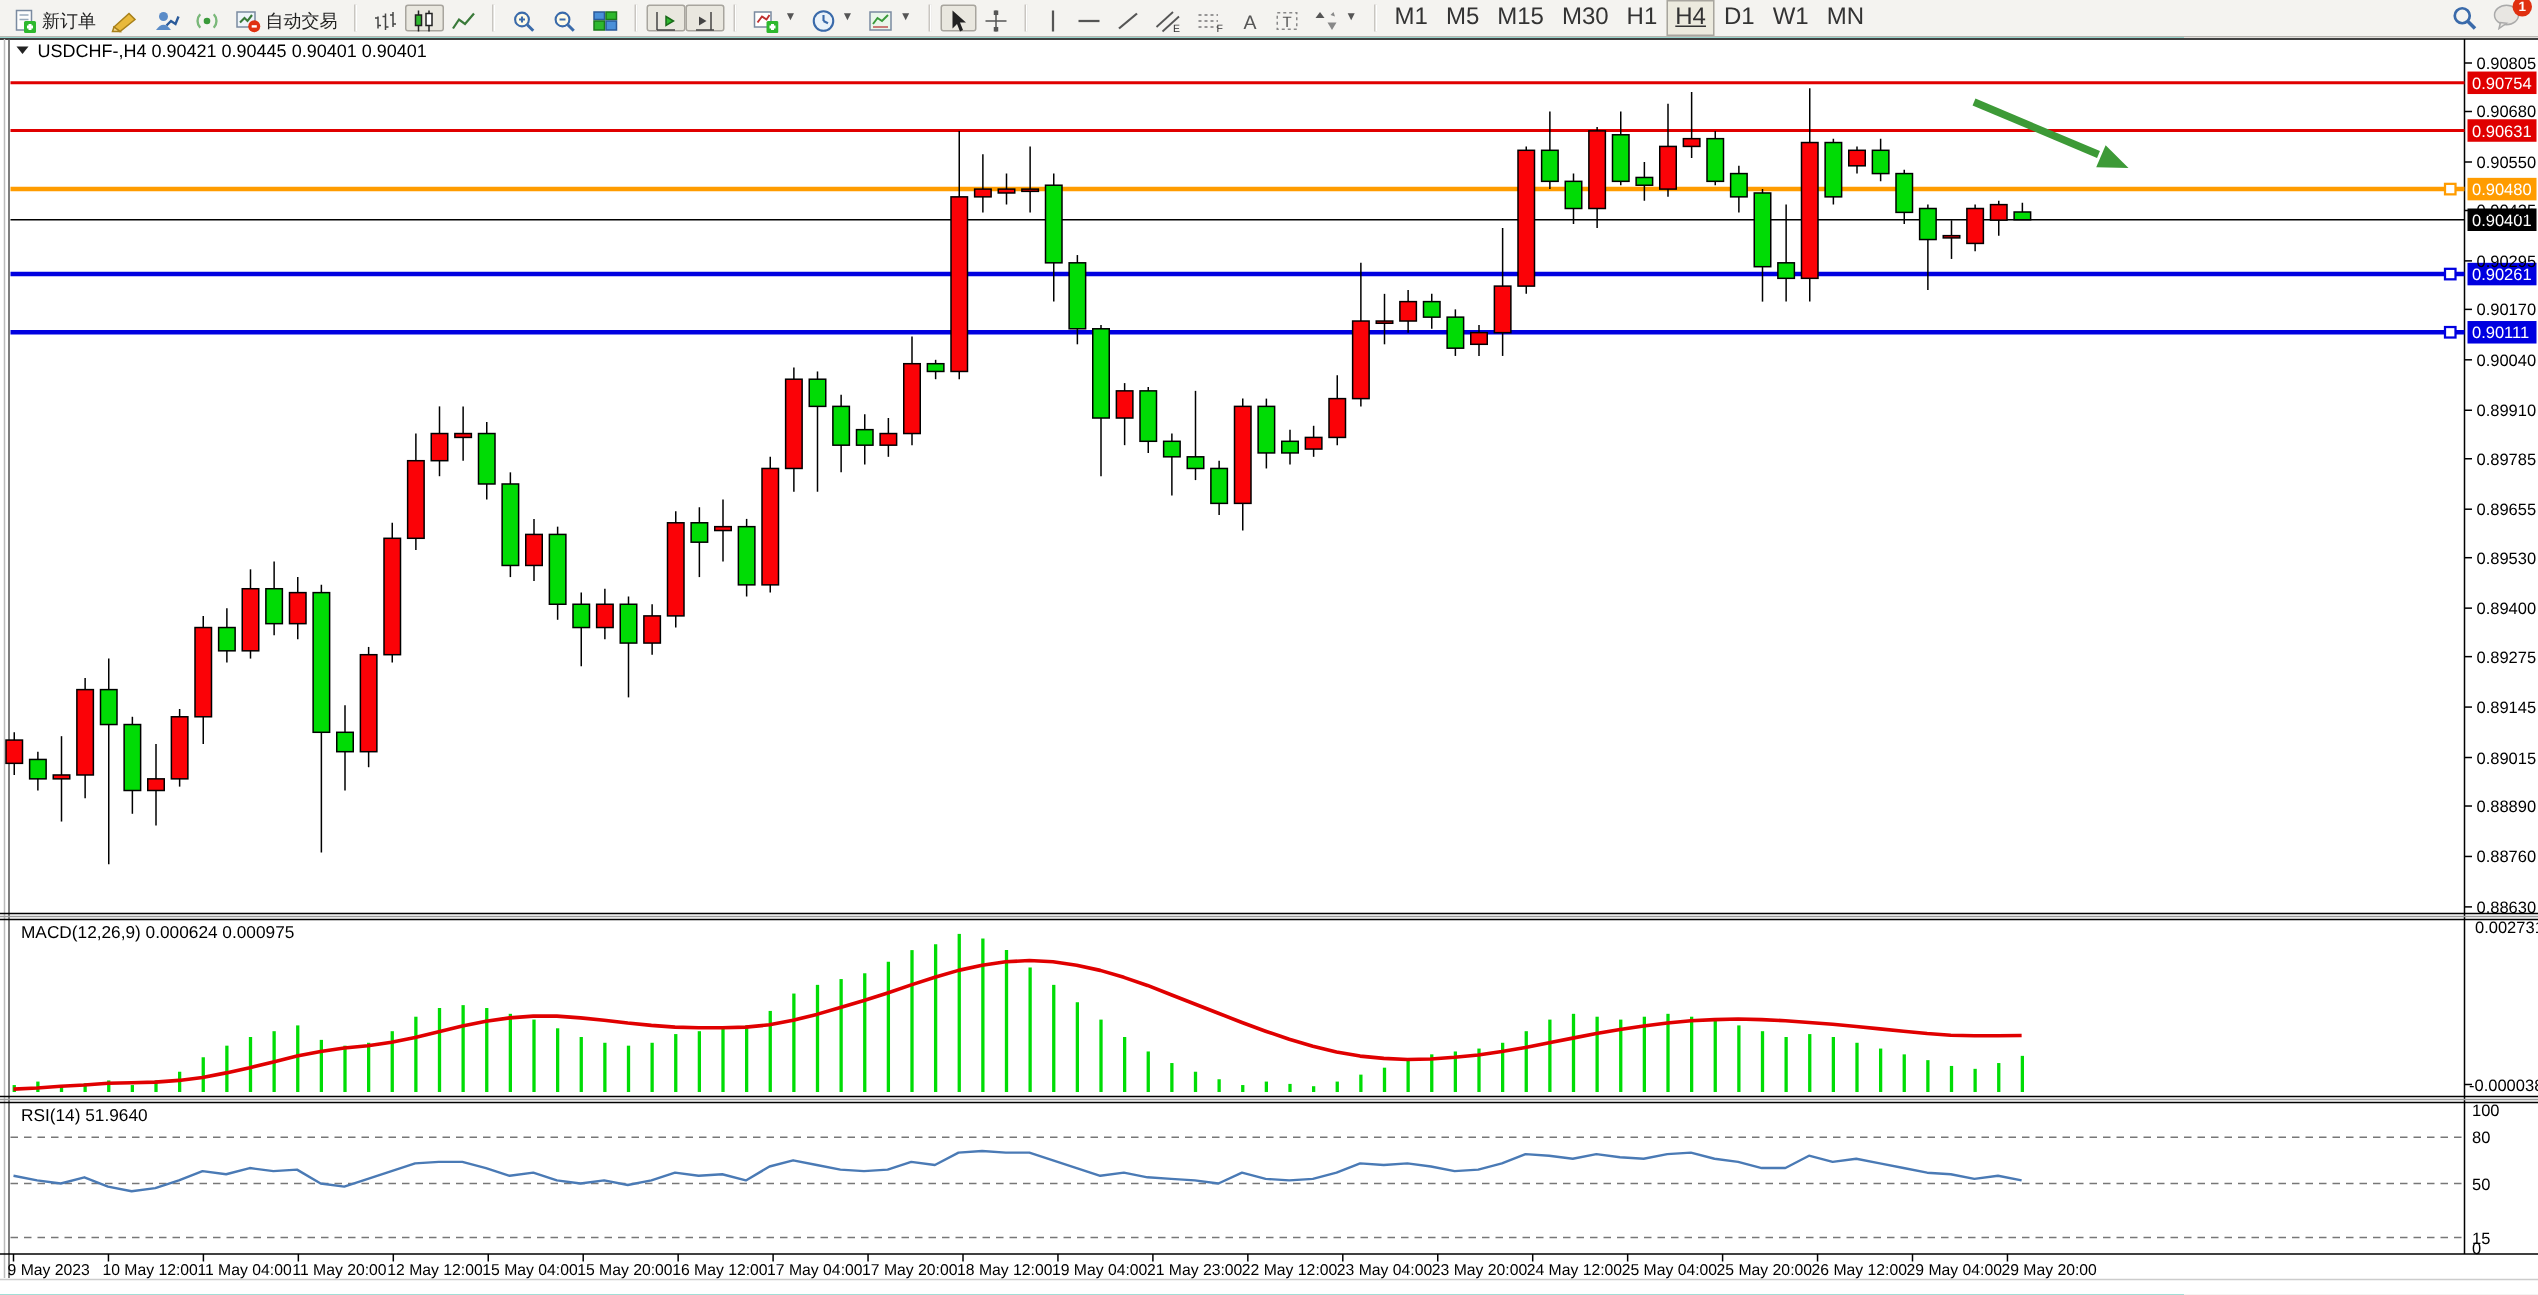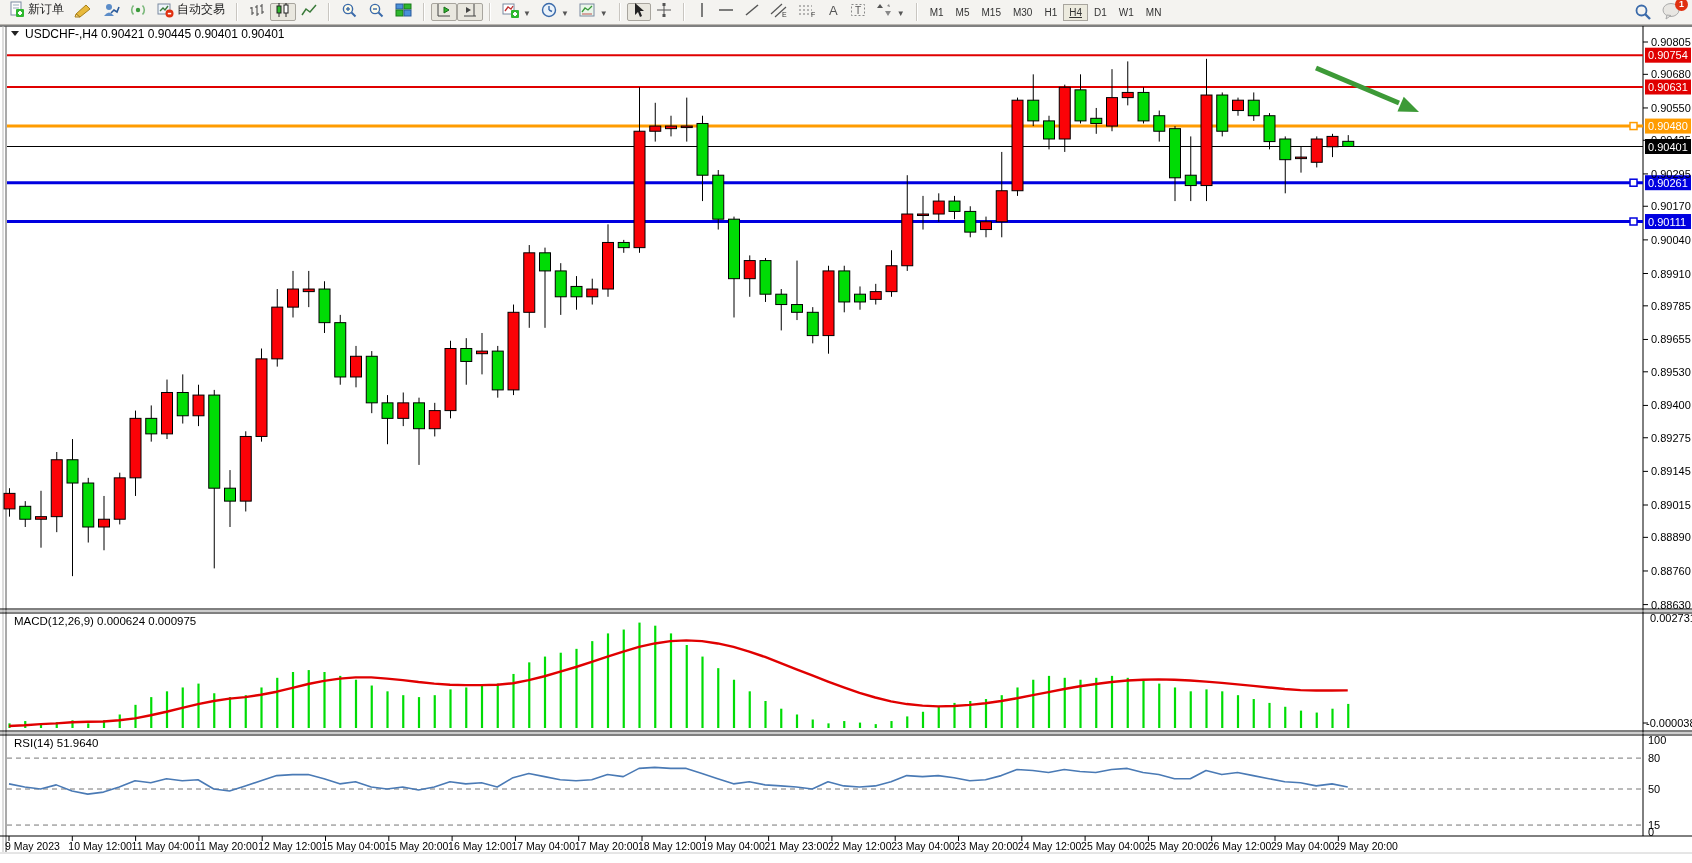--- a/index.html
+++ b/index.html
@@ -2,25 +2,25 @@
 <html><head>
 <meta charset="utf-8">
 <style>
   html,body{margin:0;padding:0;background:#f0efed;width:1692px;height:863px;overflow:hidden;
     font-family:"Liberation Sans",sans-serif;-webkit-font-smoothing:antialiased;}
   
   #toolbar{position:absolute;left:0;top:0;width:1692px;height:24px;background:#f4f3f0;
     border-bottom:1px solid #b8b5b0;display:flex;align-items:center;font-size:12px;color:#222;}
   .tgroup{display:flex;align-items:center;height:24px;padding:0 3px;}
   .tsep{width:1px;height:18px;background:#c9c6c1;margin:0 3px;border-right:1px solid #fff;}
-  .tbtn{display:flex;align-items:flex-end;gap:3px;padding:2px 4px;border:1px solid transparent;
+  .tbtn{display:flex;align-items:flex-start;gap:3px;padding:2px 4px;border:1px solid transparent;
     border-radius:2px;height:18px;box-sizing:border-box;cursor:default;}
   .tbtn.active{background:#e9e7df;border:1px solid #a8a59e;}
   .tbtn svg{display:block;}
-  .tflabel{font-size:10px;color:#333;padding:2px 5px;border:1px solid transparent;}
+  .tflabel{font-size:16px;color:#333;padding:2px 5px;border:1px solid transparent;}
   .tflabel.active{background:#eceade;border:1px solid #a8a59e;text-decoration:underline;}
   .ddarrow{font-size:8px;color:#555;margin-left:1px;}
   #tb-right{margin-left:auto;display:flex;align-items:center;padding-right:10px;gap:10px;}
   .badge{position:absolute;top:-4px;right:-6px;background:#e03010;color:#fff;border-radius:50%;
     width:13px;height:13px;font-size:9px;line-height:13px;text-align:center;font-weight:bold;}
   
   #chart-wrap{position:absolute;left:0;top:25px;width:1456px;height:838px;background:#14b8a6;}
   svg text{font-family:"Liberation Sans",sans-serif;}
 </style>
 </head>

